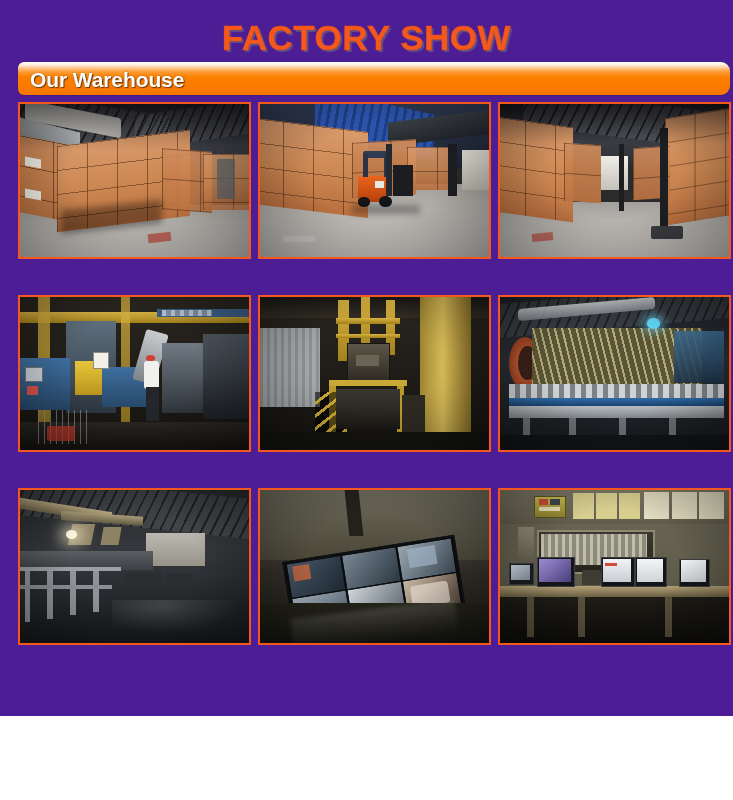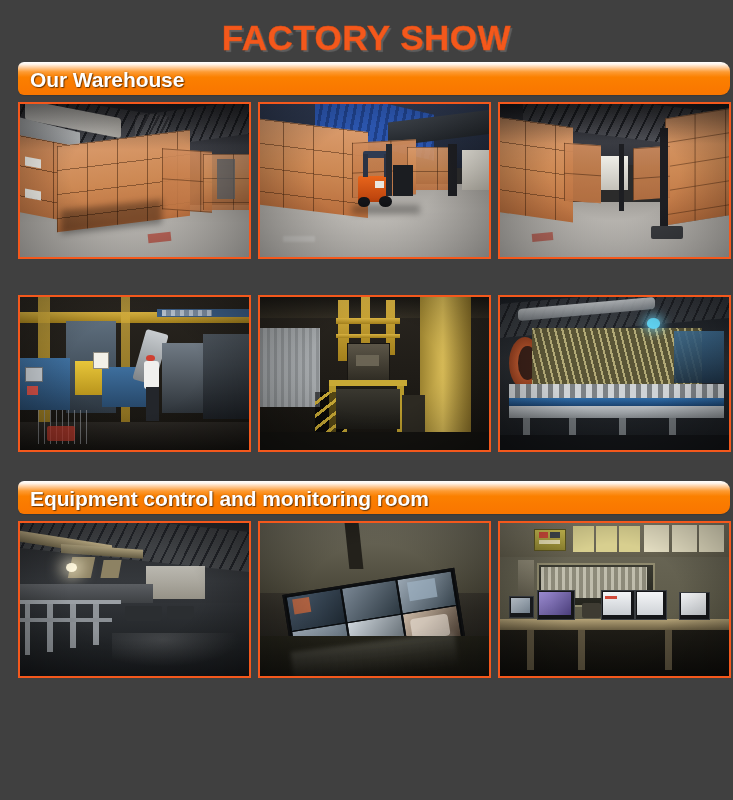--- a/index.html
+++ b/index.html
@@ -10,23 +10,23 @@
   body {
     width: 733px;
     height: 800px;
     font-family: "Liberation Sans", sans-serif;
     overflow: hidden;
     position: relative;
   }
 
   .page {
     width: 733px;
-    height: 800px;
+    height: 716px;
     position: relative;
-    background: #404040;
+    background: #4c1d95;
   }
 
   
   .main-title {
     text-align: center;
     font-family: "Liberation Sans", sans-serif;
     font-weight: bold;
     font-size: 35px;
     letter-spacing: 0.5px;
     color: #f4581c;
@@ -323,23 +323,20 @@
           <div class="abs vign" style="inset:0"></div>
         </div>
       </div>
 
     </div>
   </div>
 
   <div class="section-gap"></div>
 
   <div class="section">
-    <div class="bar">
-      <div class="bar-label">Equipment control and monitoring room</div>
-    </div>
 
     <div class="row">
 
       <div class="thumb">
         <div class="scene">
           <div class="abs" style="inset:0;background:linear-gradient(to bottom,#26282b 0%,#35383c 38%,#1b1d20 100%)"></div>
           <div class="abs truss" style="left:-5%;top:-2%;width:110%;height:26%;transform:skewY(6deg);opacity:.85"></div>
           <div class="abs" style="left:0;top:10%;width:40%;height:7%;background:linear-gradient(to bottom,#b9a982,#6d6349);transform:skewY(9deg)"></div>
           <div class="abs" style="left:18%;top:16%;width:36%;height:6%;background:linear-gradient(to bottom,#a99c79,#625a42);transform:skewY(4deg)"></div>
           <div class="abs" style="left:22%;top:22%;width:10%;height:14%;background:#8d8263;transform:skewX(-12deg)"></div>

